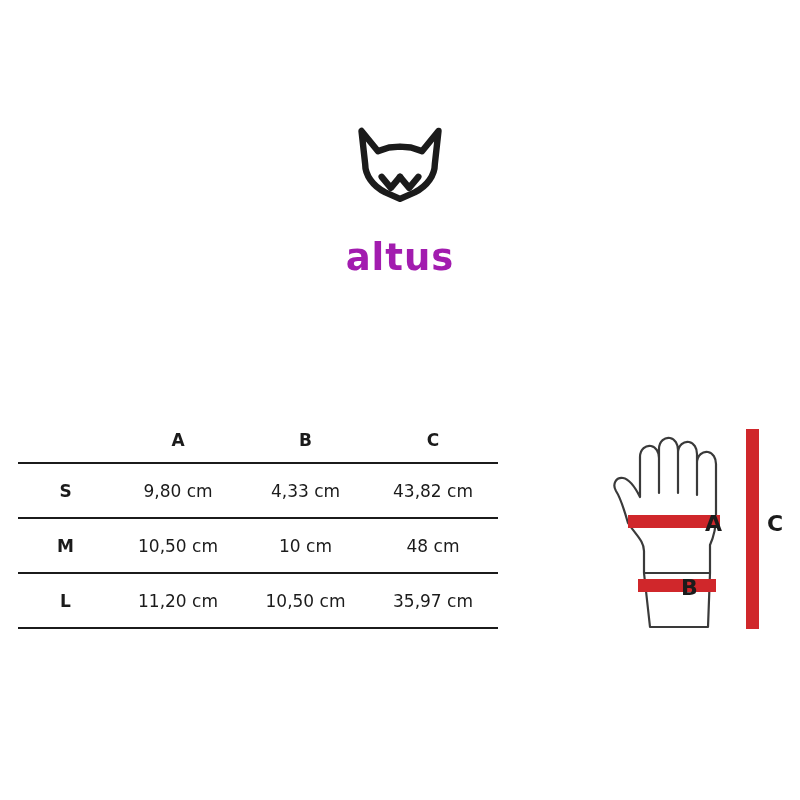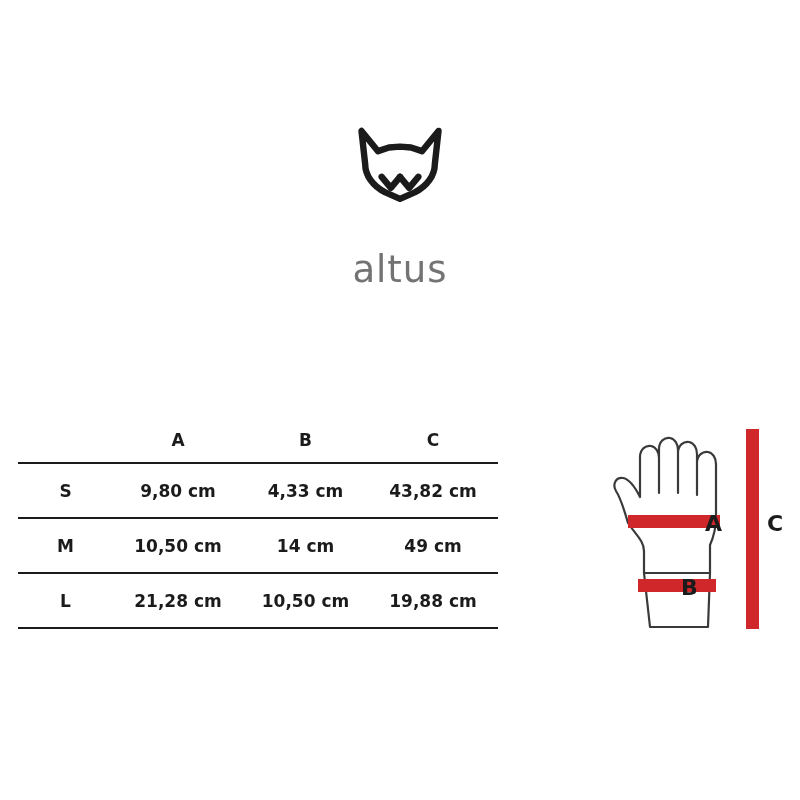--- a/index.html
+++ b/index.html
@@ -25,42 +25,42 @@
     display: flex;
     flex-direction: column;
     align-items: center;
   }
   #brand-mark {
     width: 110px;
     height: 110px;
     display: block;
   }
   #brand-name {
-    margin-top: 18px;
+    margin-top: 6px;
     font-size: 37px;
     letter-spacing: 1px;
-    font-weight: 400;
-    color: #737373;
+    font-weight: 700;
+    color: #a21caf;
     font-family: "DejaVu Sans", sans-serif;
   }
 
   
   #size-table {
     position: absolute;
     left: 18px;
     top: 418px;
     width: 480px;
     border-collapse: collapse;
     font-size: 17px;
   }
   #size-table th,
   #size-table td {
     padding: 0;
     text-align: center;
-    font-weight: bold;
+    font-weight: normal;
   }
   #size-table thead th {
     height: 44px;
     font-weight: bold;
     font-size: 17px;
     border: none;
   }
   #size-table thead th.hdr-size {
     width: 95px;
   }
@@ -136,28 +136,28 @@
   <tbody>
     <tr>
       <td class="size-label">S</td>
       <td>9,80 cm</td>
       <td>4,33 cm</td>
       <td>43,82 cm</td>
     </tr>
     <tr>
       <td class="size-label">M</td>
       <td>10,50 cm</td>
-      <td>14 cm</td>
-      <td>49 cm</td>
+      <td>10 cm</td>
+      <td>48 cm</td>
     </tr>
     <tr>
       <td class="size-label">L</td>
-      <td>21,28 cm</td>
+      <td>11,20 cm</td>
       <td>10,50 cm</td>
-      <td>19,88 cm</td>
+      <td>35,97 cm</td>
     </tr>
   </tbody>
 </table>
 
 <div id="glove-figure">
   <span>
     <svg width="240" height="260" viewBox="0 0 240 260" xmlns="http://www.w3.org/2000/svg">
 
       <g fill="none" stroke="#3a3a3a" stroke-width="2.2" stroke-linejoin="round" stroke-linecap="round">
 

